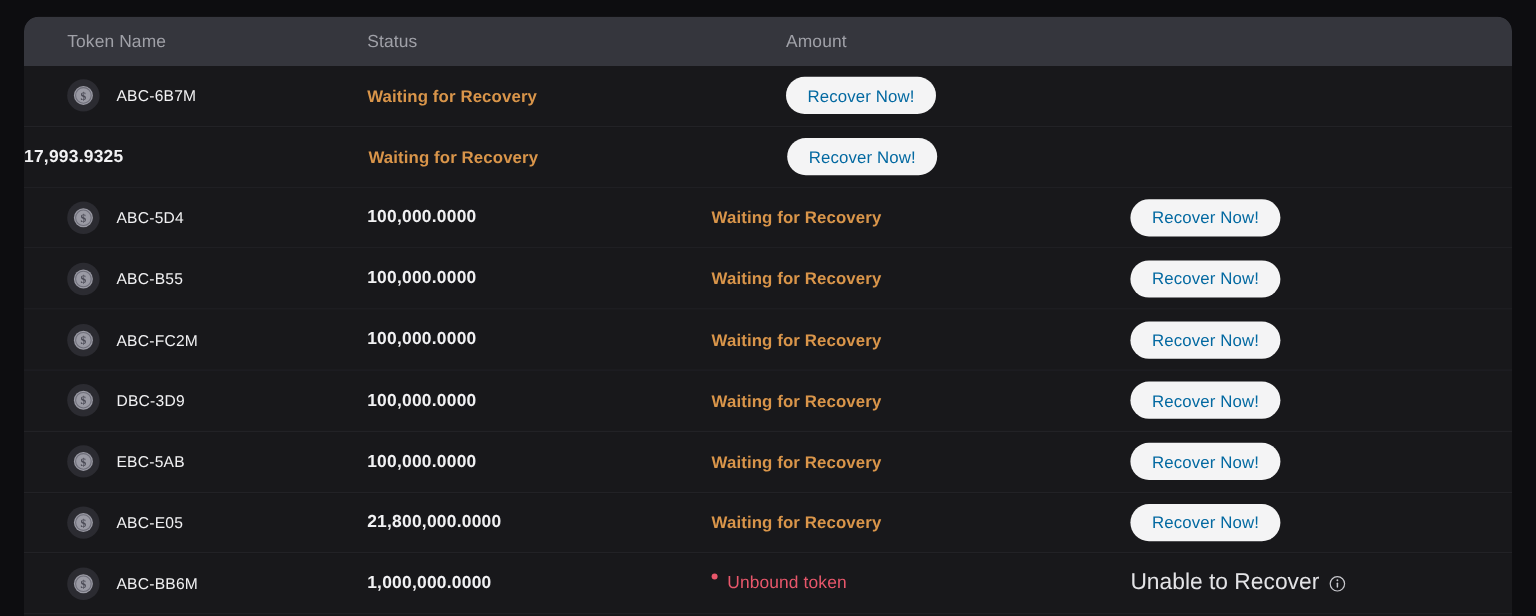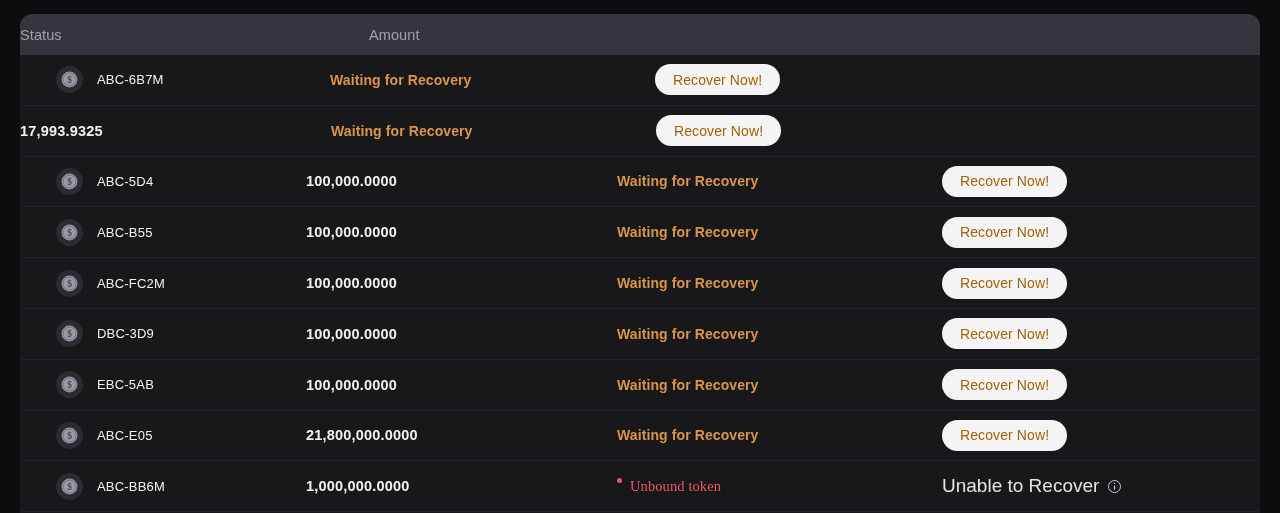--- a/index.html
+++ b/index.html
@@ -104,38 +104,37 @@
 
   
   .status {
     font-size: 14px;
     font-weight: 700;
     letter-spacing: 0.1px;
     white-space: nowrap;
     display: flex;
     align-items: flex-start;
     gap: 8px;
-    margin-left: 24px;
   }
   .status.waiting { color: #d9954a; }
-  .status.unbound { color: #e8576b; font-weight: 400; font-size: 14.5px; font-family: Liberation Serif, serif; }
+  .status.unbound { color: #e8576b; font-weight: 400; font-size: 14.5px; }
   .status .dot {
     width: 5px; height: 5px;
     border-radius: 50%;
     background: #e8576b;
     flex: 0 0 auto;
     display: inline-block;
   }
 
   
   .recover-btn {
     appearance: none;
     border: 0;
     background: #f4f4f5;
-    color: #a16207;
+    color: #0369a1;
     font-family: "Liberation Sans", sans-serif;
     font-size: 14px;
     font-weight: 400;
     letter-spacing: 0.1px;
     height: 31px;
     padding: 0 18px;
     border-radius: 16px;
     cursor: pointer;
     white-space: nowrap;
   }
@@ -155,20 +154,21 @@
     display: block;
   }
 </style>
 </head>
 <body>
 
 <div id="app">
   <div class="table-card">
 
     <div class="table-header">
+      <div class="th col-token">Token Name</div>
       <div class="th col-status">Status</div>
       <div class="th col-amount">Amount</div>
     </div>
 
     <div class="table-body" id="table-body">
         <div class="row">
           <div class="col-token">
             <div class="token-cell">
               <span class="coin-icon">
                 <svg width="19" height="19" viewBox="0 0 24 24" aria-hidden="true">

